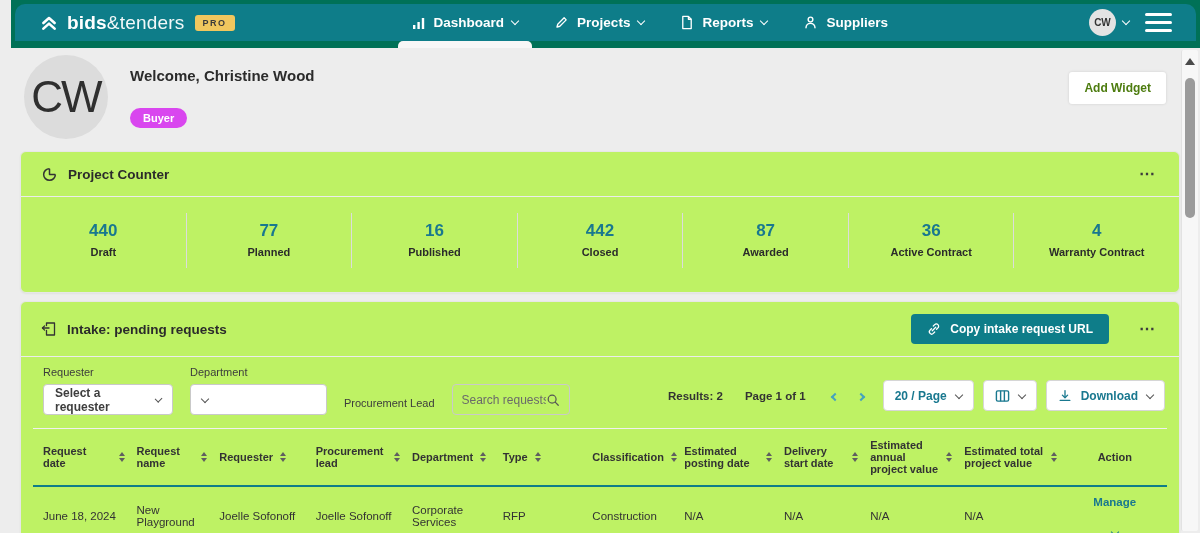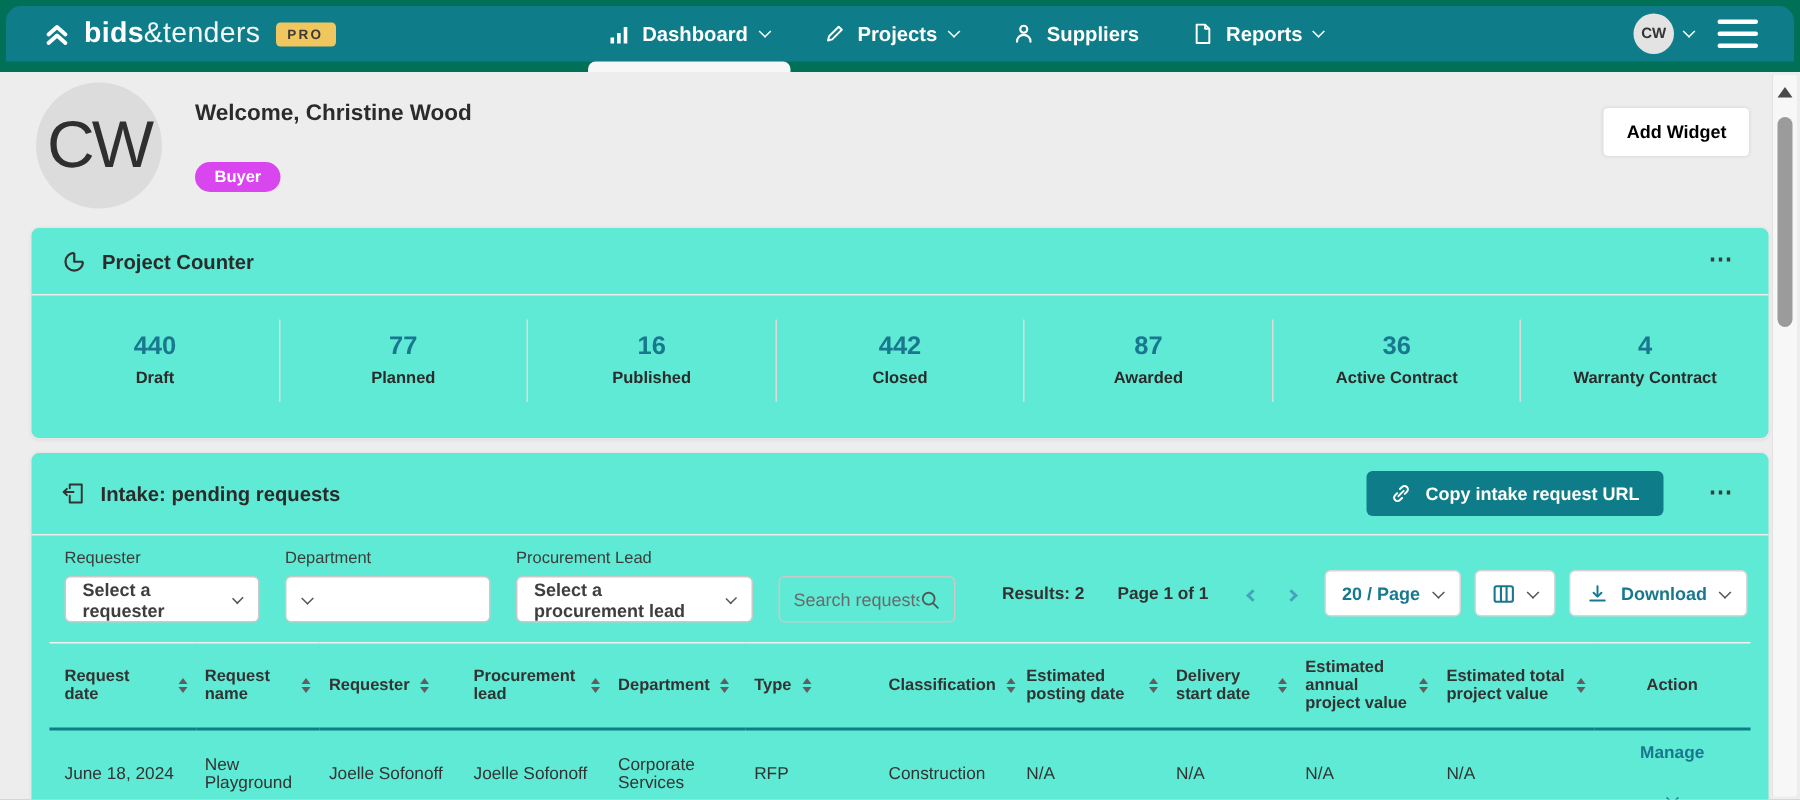--- a/index.html
+++ b/index.html
@@ -1,20 +1,20 @@
 <!DOCTYPE html>
 <html><head>
 <meta charset="utf-8">
 <style>
   * { box-sizing: border-box; margin: 0; padding: 0; }
   html,body { width:1200px; height:533px; overflow:hidden; }
   body { font-family:"Liberation Sans", sans-serif; background:#ededed; position:relative; }
 
   
-  .header { height:48px; background:#007157; position:relative; }
+  .header { height:48px; background:#007157; position:relative;margin-left:11px; }
   .navbar { position:absolute; left:4px; right:4px; top:4px; bottom:7px;
             background:#0e7d89; border-radius:10px 10px 0 0;
             display:flex; align-items:center; padding:0 24px; }
   .brand { display:flex; align-items:center; gap:8px; color:#fff; cursor:pointer; }
   .brand-text { font-size:19px; letter-spacing:.2px; }
   .brand-bold { font-weight:700; }
   .brand-light { font-weight:400; opacity:.95; }
   .pro-badge { background:#f0c75e; color:#3a3a3a; font-size:9px; font-weight:700;
                padding:3px 8px; border-radius:3px; letter-spacing:1.5px; margin-left:2px; }
   .nav-items { display:flex; gap:36px; margin:0 auto; height:100%; align-items:center; }
@@ -34,27 +34,27 @@
 
   
   .welcome { display:flex; align-items:center; padding:7px 24px 12px; position:relative; }
   .welcome-avatar { width:84px; height:84px; border-radius:50%; background:#dcdcdc; color:#2f2f2f;
                     font-size:44px; font-weight:300; letter-spacing:-2px;
                     display:flex; align-items:center; justify-content:center; }
   .welcome-info { margin-left:22px; }
   .welcome-title { font-size:15px; font-weight:700; color:#2b2b2b; }
   .buyer-badge { display:inline-block; margin-top:24px; background:#d946ef; color:#fff;
                  font-size:11px; font-weight:700; padding:4px 13px; border-radius:11px; }
-  .add-widget { position:absolute; right:34px; top:24px; background:#fff; color:#000000;
+  .add-widget { position:absolute; right:34px; top:24px; background:#fff; color:#4d7c0f;
                 font-size:12px; font-weight:600; padding:9px 15px; border:none; border-radius:3px;
                 box-shadow:0 0 3px rgba(0,0,0,.12); cursor:pointer;
                 font-family:"Liberation Sans",sans-serif; }
 
   
-  .card { background:#5eead4; border-radius:6px; margin:0 20px 8px;
+  .card { background:#bef264; border-radius:6px; margin:0 20px 8px;
           border:1px solid #e7e7e7; box-shadow:0 1px 2px rgba(0,0,0,.05); }
   .card-header { display:flex; align-items:center; gap:10px; padding:12px 20px;
                  border-bottom:1px solid #ececec; }
   .card-title { font-size:13.5px; font-weight:700; color:#2b2b2b; }
   .menu-dots { margin-left:auto; color:#3c3c3c; font-size:16px; font-weight:700;
                cursor:pointer; line-height:1; padding:2px 4px; }
 
   
   .stats { display:flex; padding:16px 0 24px; }
   .stat { flex:1; text-align:center; border-right:1px solid #dcdcdc; padding:8px 0 10px; }
@@ -159,36 +159,36 @@
         <span>
           <svg width="15" height="15" viewBox="0 0 16 16" fill="none" stroke="#fff" stroke-width="1.4" stroke-linejoin="round">
             <path d="M3.2 12.8 L4 9.8 L10.8 3 L13 5.2 L6.2 12 Z"></path>
           </svg>
         </span>
         <span>Projects</span>
         <span class="chev"></span>
       </div>
       <div class="nav-item">
         <span>
+          <svg width="14" height="15" viewBox="0 0 14 16" fill="none" stroke="#fff" stroke-width="1.4" stroke-linejoin="round">
+            <path d="M2.5 1.5 h6 l3 3 v10 h-9 z"></path>
+              <path d="M8.5 1.5 v3 h3"></path>
+          </svg>
+        </span>
+        <span>Reports</span>
+        <span class="chev"></span>
+      </div>
+      <div class="nav-item">
+        <span>
           <svg width="15" height="15" viewBox="0 0 16 16" fill="none" stroke="#fff" stroke-width="1.5" stroke-linecap="round">
             <circle cx="8" cy="4.8" r="2.5"></circle>
               <path d="M3.2 13.6 a4.8 4.8 0 0 1 9.6 0"></path>
           </svg>
         </span>
         <span>Suppliers</span>
-      </div>
-      <div class="nav-item">
-        <span>
-          <svg width="14" height="15" viewBox="0 0 14 16" fill="none" stroke="#fff" stroke-width="1.4" stroke-linejoin="round">
-            <path d="M2.5 1.5 h6 l3 3 v10 h-9 z"></path>
-              <path d="M8.5 1.5 v3 h3"></path>
-          </svg>
-        </span>
-        <span>Reports</span>
-        <span class="chev"></span>
       </div>
     </nav>
 
     <div class="nav-right">
       <div class="nav-avatar-wrap">
         <span class="nav-avatar">CW</span>
         <span class="chev"></span>
       </div>
       <div class="hamburger">
         <span></span>
@@ -284,24 +284,20 @@
       </div>
     </div>
     <div class="filter">
       <span class="filter-label">Department</span>
       <div class="select w2">
         <span class="chev"></span>
       </div>
     </div>
     <div class="filter">
       <span class="filter-label">Procurement Lead</span>
-      <div class="select w3">
-        <span>Select a procurement lead</span>
-        <span class="chev"></span>
-      </div>
     </div>
 
     <div class="search-box">
       <input type="text" placeholder="Search requests" style="">
       <span>
         <svg width="14" height="14" viewBox="0 0 16 16" fill="none" stroke="#555" stroke-width="1.4" stroke-linecap="round">
           <circle cx="7" cy="7" r="4.5"></circle>
             <path d="M10.5 10.5 L14 14"></path>
         </svg>
       </span>

